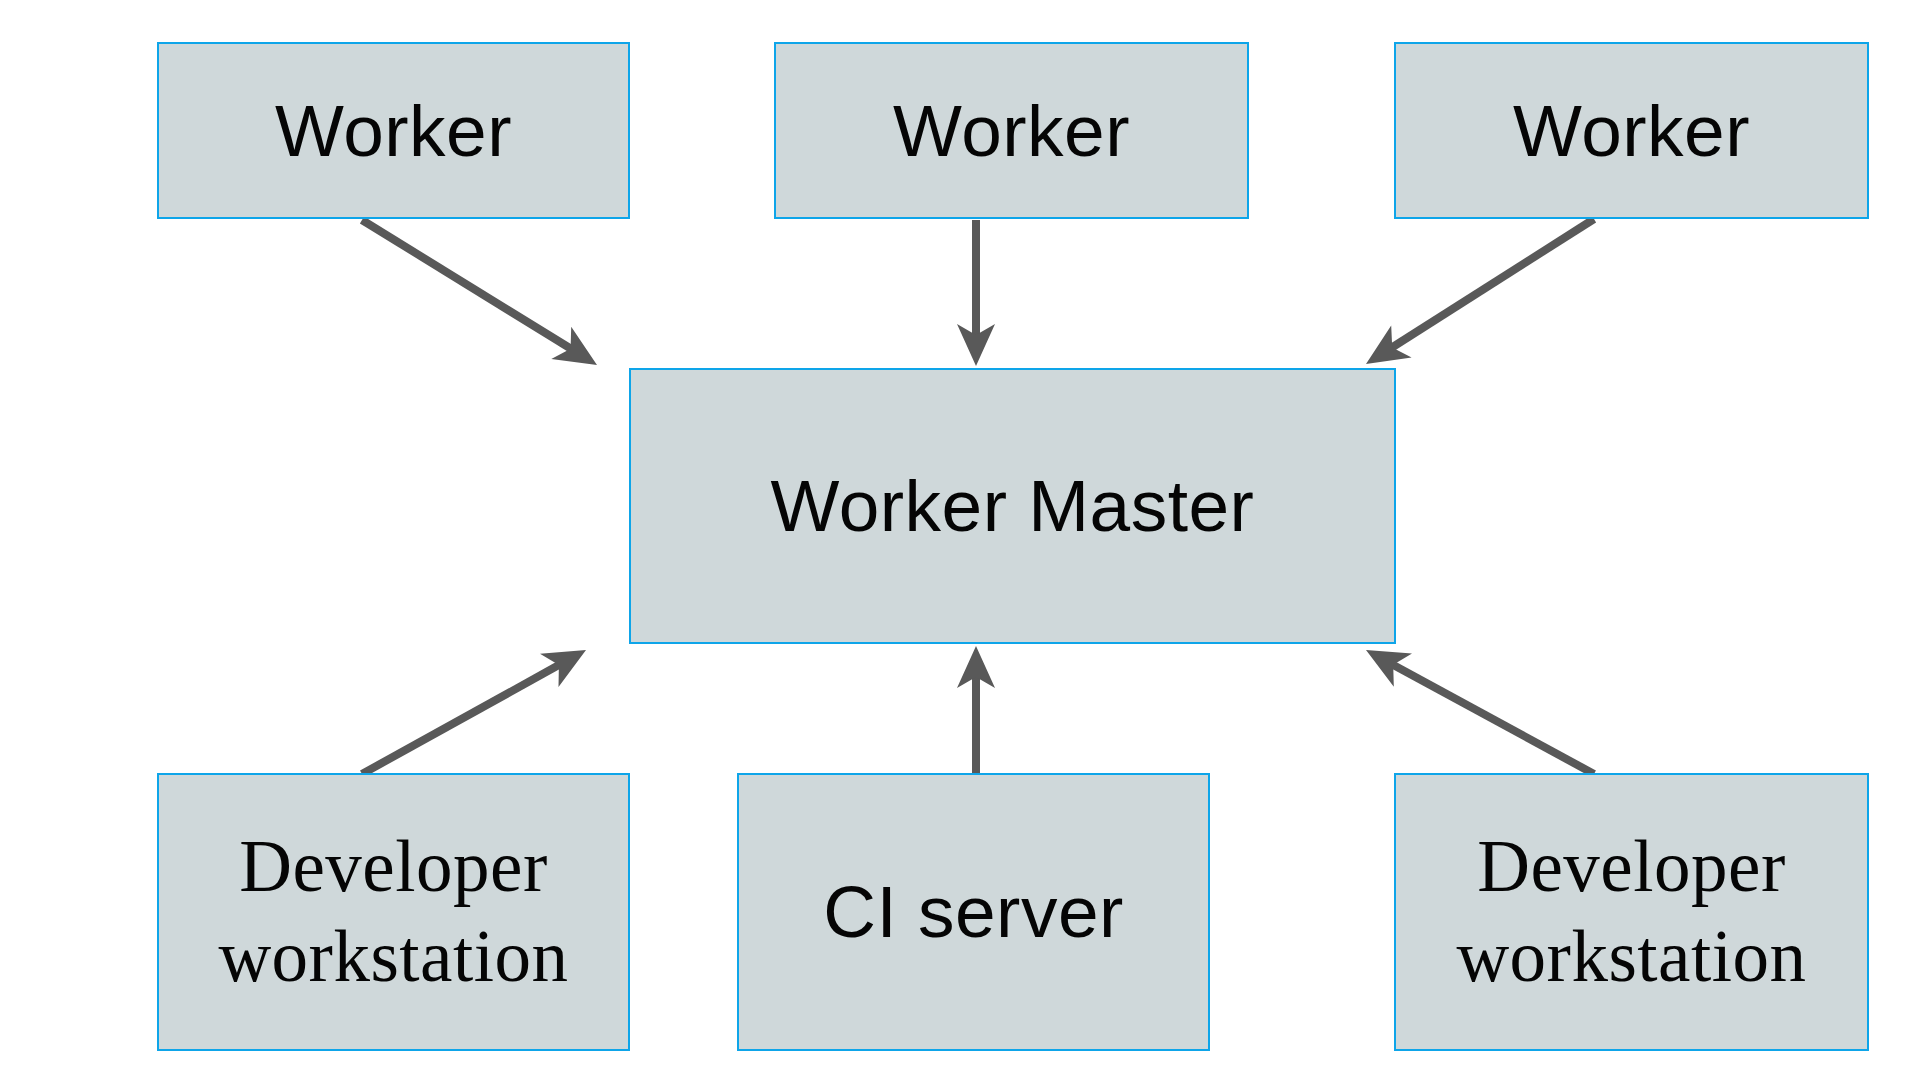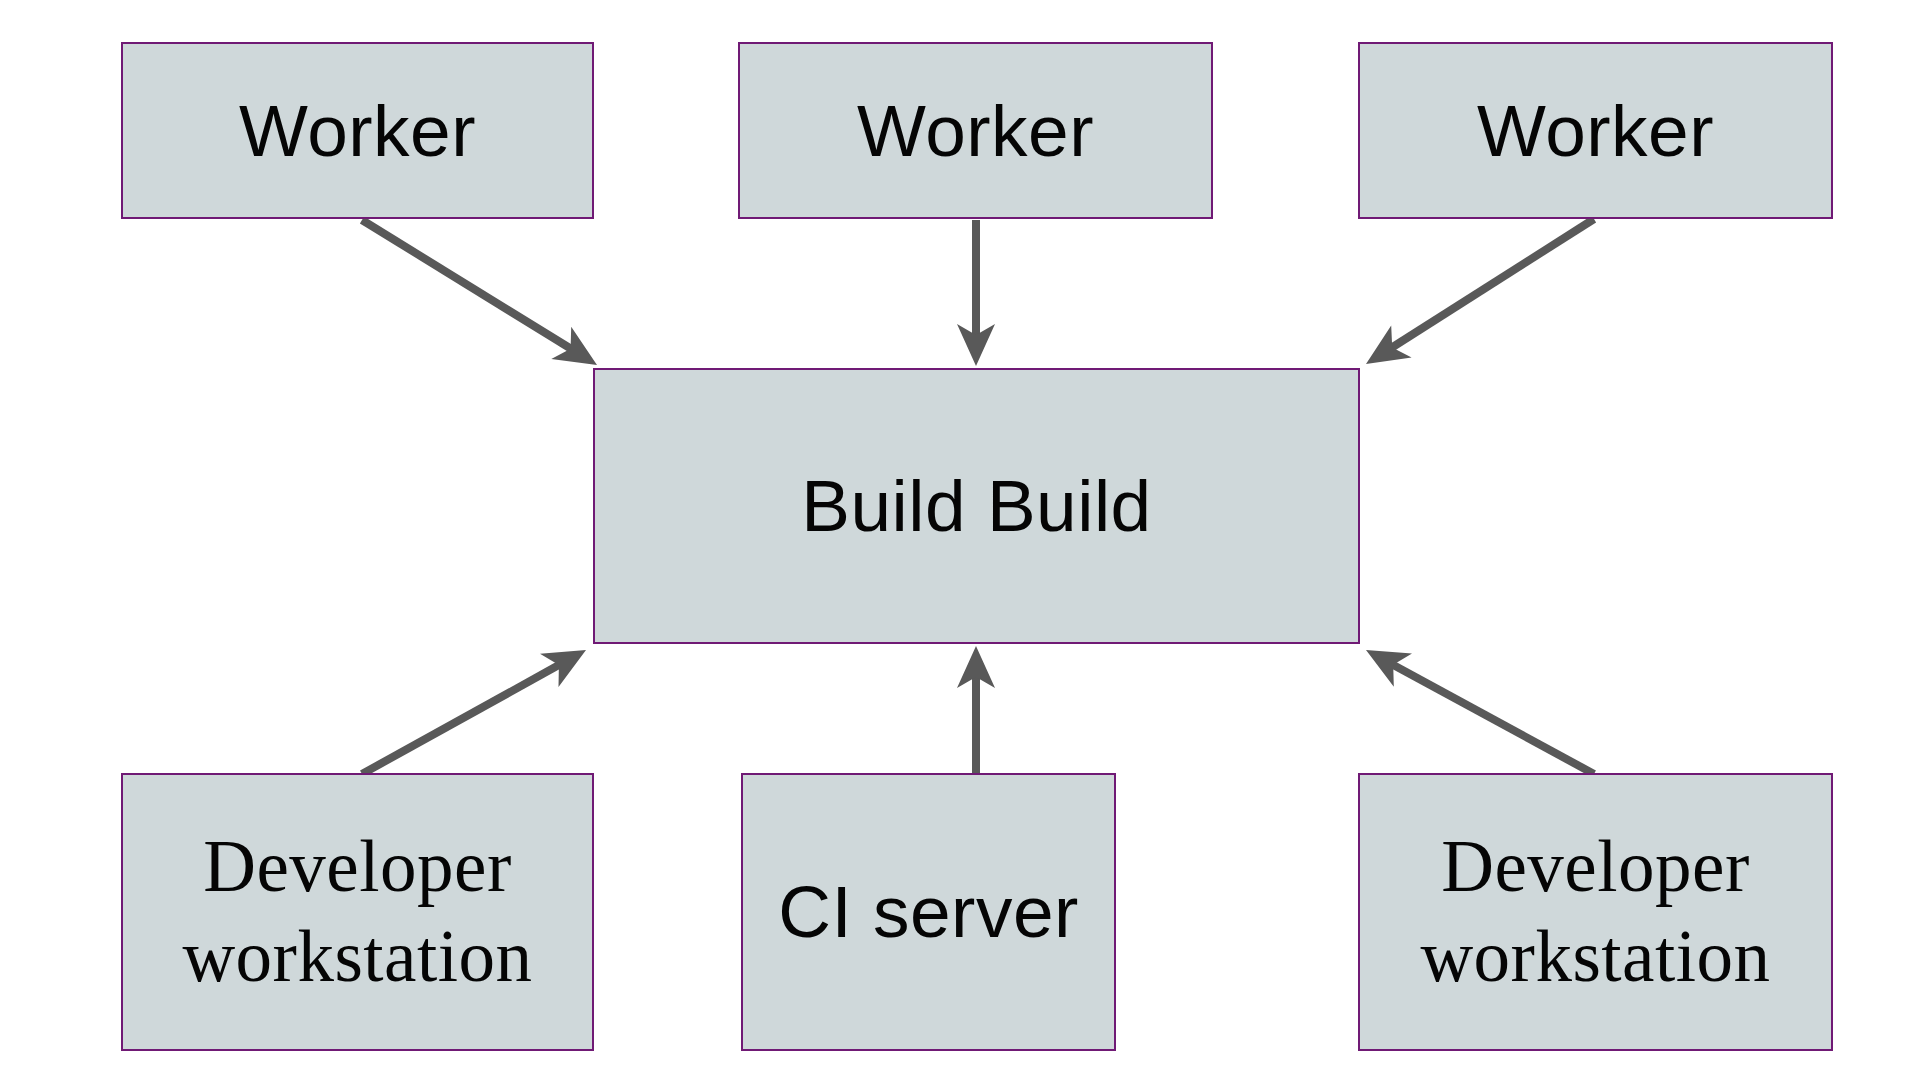--- a/index.html
+++ b/index.html
@@ -21,41 +21,42 @@
     position: absolute;
     left: 0; top: 0;
     width: 1910px;
     height: 1090px;
     pointer-events: none;
   }
   .node {
     position: absolute;
     box-sizing: border-box;
     background: #cfd8da;
-    border: 2px solid #701a75;
+    border: 2px solid #0ea5e9;
     display: flex;
     align-items: center;
     justify-content: center;
     text-align: center;
+    margin-left: 36px;
   }
   .node .label {
     color: #050505;
     font-size: 73px;
     line-height: 90px;
     letter-spacing: 0.5px;
   }
   
   .n-worker-1 { left: 121px; top: 42px;  width: 473px; height: 177px; }
   .n-worker-2 { left: 738px; top: 42px;  width: 475px; height: 177px; }
   .n-worker-3 { left: 1358px; top: 42px; width: 475px; height: 177px; }
   
   .n-build-master { left: 593px; top: 368px; width: 767px; height: 276px; }
   
   .n-dev-left  { left: 121px;  top: 773px; width: 473px; height: 278px; }
-  .n-ci        { left: 741px;  top: 773px; width: 375px; height: 278px; text-align: right; }
+  .n-ci        { left: 701px;  top: 773px; width: 473px; height: 278px; text-align: right; }
   .n-dev-right { left: 1358px; top: 773px; width: 475px; height: 278px; }
   
   .n-dev-left .label, .n-dev-right .label { max-width: 450px; font-family: Liberation Serif, serif; }
 
   .arrow-shaft {
     stroke: #595959;
     stroke-width: 8;
     fill: none;
   }
   .arrow-head {
@@ -107,21 +108,21 @@
 
   <div class="node n-worker-2">
     <span class="label">Worker</span>
   </div>
 
   <div class="node n-worker-3">
     <span class="label">Worker</span>
   </div>
 
   <div class="node n-build-master">
-    <span class="label">Build Build</span>
+    <span class="label">Worker Master</span>
   </div>
 
   <div class="node n-dev-left">
     <span class="label">Developer workstation</span>
   </div>
 
   <div class="node n-ci">
     <span class="label">CI server</span>
   </div>
 

